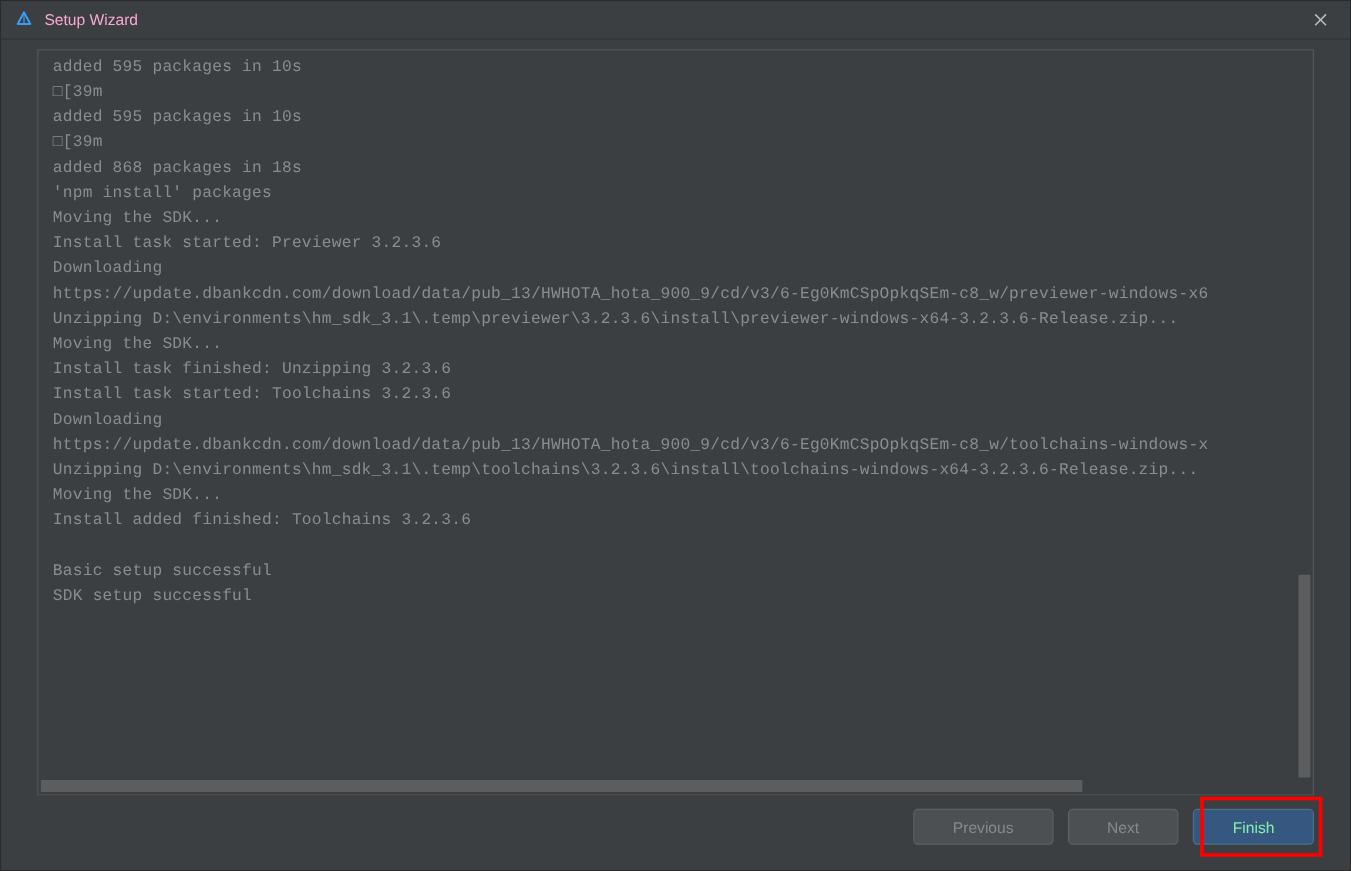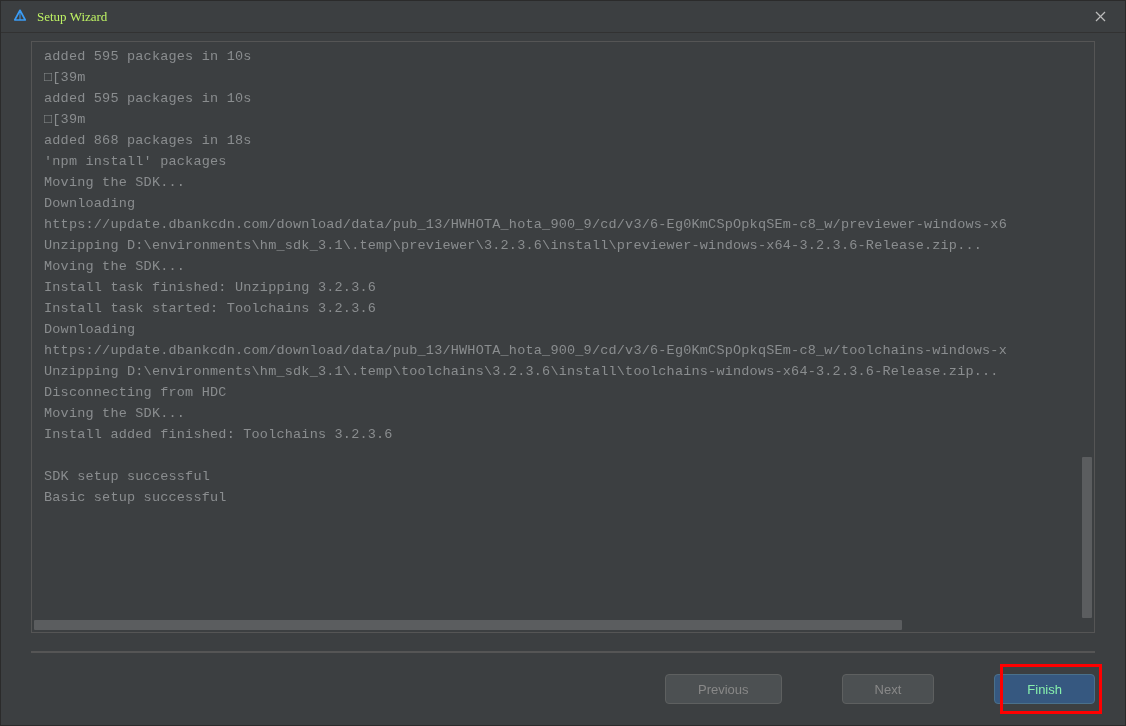--- a/index.html
+++ b/index.html
@@ -36,40 +36,39 @@
       margin-right: 8px;
       display: flex;
       align-items: center;
       justify-content: center;
     }
     .titlebar-icon svg {
       width: 18px;
       height: 18px;
     }
     .titlebar-text {
-      color: #bef264;
+      color: #f9a8d4;
       font-size: 13px;
       flex: 1;
-      font-family: Liberation Serif, serif;
     }
     .titlebar-close {
       width: 30px;
       height: 30px;
       display: flex;
       align-items: center;
       justify-content: center;
       color: #bbbbbb;
       font-size: 14px;
       cursor: pointer;
     }
     .content {
       flex: 1;
       padding: 8px 30px 0 30px;
       display: flex;
-      flex-direction: column;
+      flex-direction: row;
       overflow: hidden;
     }
     .log-panel {
       flex: 1;
       background: #3c3f41;
       border: 1px solid #555;
       overflow: hidden;
       position: relative;
       padding: 4px 2px 10px 12px;
     }
@@ -134,21 +133,20 @@
       background: #4c5052;
       border: 1px solid #5e6060;
       color: #bbbbbb;
       font-size: 13px;
       border-radius: 4px;
       cursor: pointer;
       display: flex;
       align-items: center;
       justify-content: center;
       padding: 0 32px;
-      margin-left: 48px;
     }
     .btn.primary {
       background: #365880;
       border-color: #4a708b;
       color: #86efac;
     }
     .btn.disabled {
       color: #888;
     }
     .highlight-box {
@@ -184,35 +182,35 @@
   <div class="content">
     <div class="log-panel">
       <div class="log-text" id="log-text">
           <span class="line">added 595 packages in 10s</span>
           <span class="line"> □[39m</span>
           <span class="line">added 595 packages in 10s</span>
           <span class="line"> □[39m</span>
           <span class="line">added 868 packages in 18s</span>
           <span class="line">'npm install' packages</span>
           <span class="line">Moving the SDK...</span>
+          <span class="line">Install task started: Previewer 3.2.3.6</span>
           <span class="line">Downloading</span>
           <span class="line">https://update.dbankcdn.com/download/data/pub_13/HWHOTA_hota_900_9/cd/v3/6-Eg0KmCSpOpkqSEm-c8_w/previewer-windows-x6</span>
           <span class="line">Unzipping D:\environments\hm_sdk_3.1\.temp\previewer\3.2.3.6\install\previewer-windows-x64-3.2.3.6-Release.zip...</span>
           <span class="line">Moving the SDK...</span>
           <span class="line">Install task finished: Unzipping 3.2.3.6</span>
           <span class="line">Install task started: Toolchains 3.2.3.6</span>
           <span class="line">Downloading</span>
           <span class="line">https://update.dbankcdn.com/download/data/pub_13/HWHOTA_hota_900_9/cd/v3/6-Eg0KmCSpOpkqSEm-c8_w/toolchains-windows-x</span>
           <span class="line">Unzipping D:\environments\hm_sdk_3.1\.temp\toolchains\3.2.3.6\install\toolchains-windows-x64-3.2.3.6-Release.zip...</span>
-          <span class="line">Disconnecting from HDC</span>
           <span class="line">Moving the SDK...</span>
           <span class="line">Install added finished: Toolchains 3.2.3.6</span>
           <span class="line">&nbsp;</span>
+          <span class="line">Basic setup successful</span>
           <span class="line">SDK setup successful</span>
-          <span class="line">Basic setup successful</span>
         </div>
       <div class="vscrollbar">
         <div class="vscrollbar-thumb"></div>
       </div>
       <div class="hscrollbar">
         <div class="hscrollbar-thumb"></div>
       </div>
     </div>
     <div class="progress-line"></div>
   </div>

